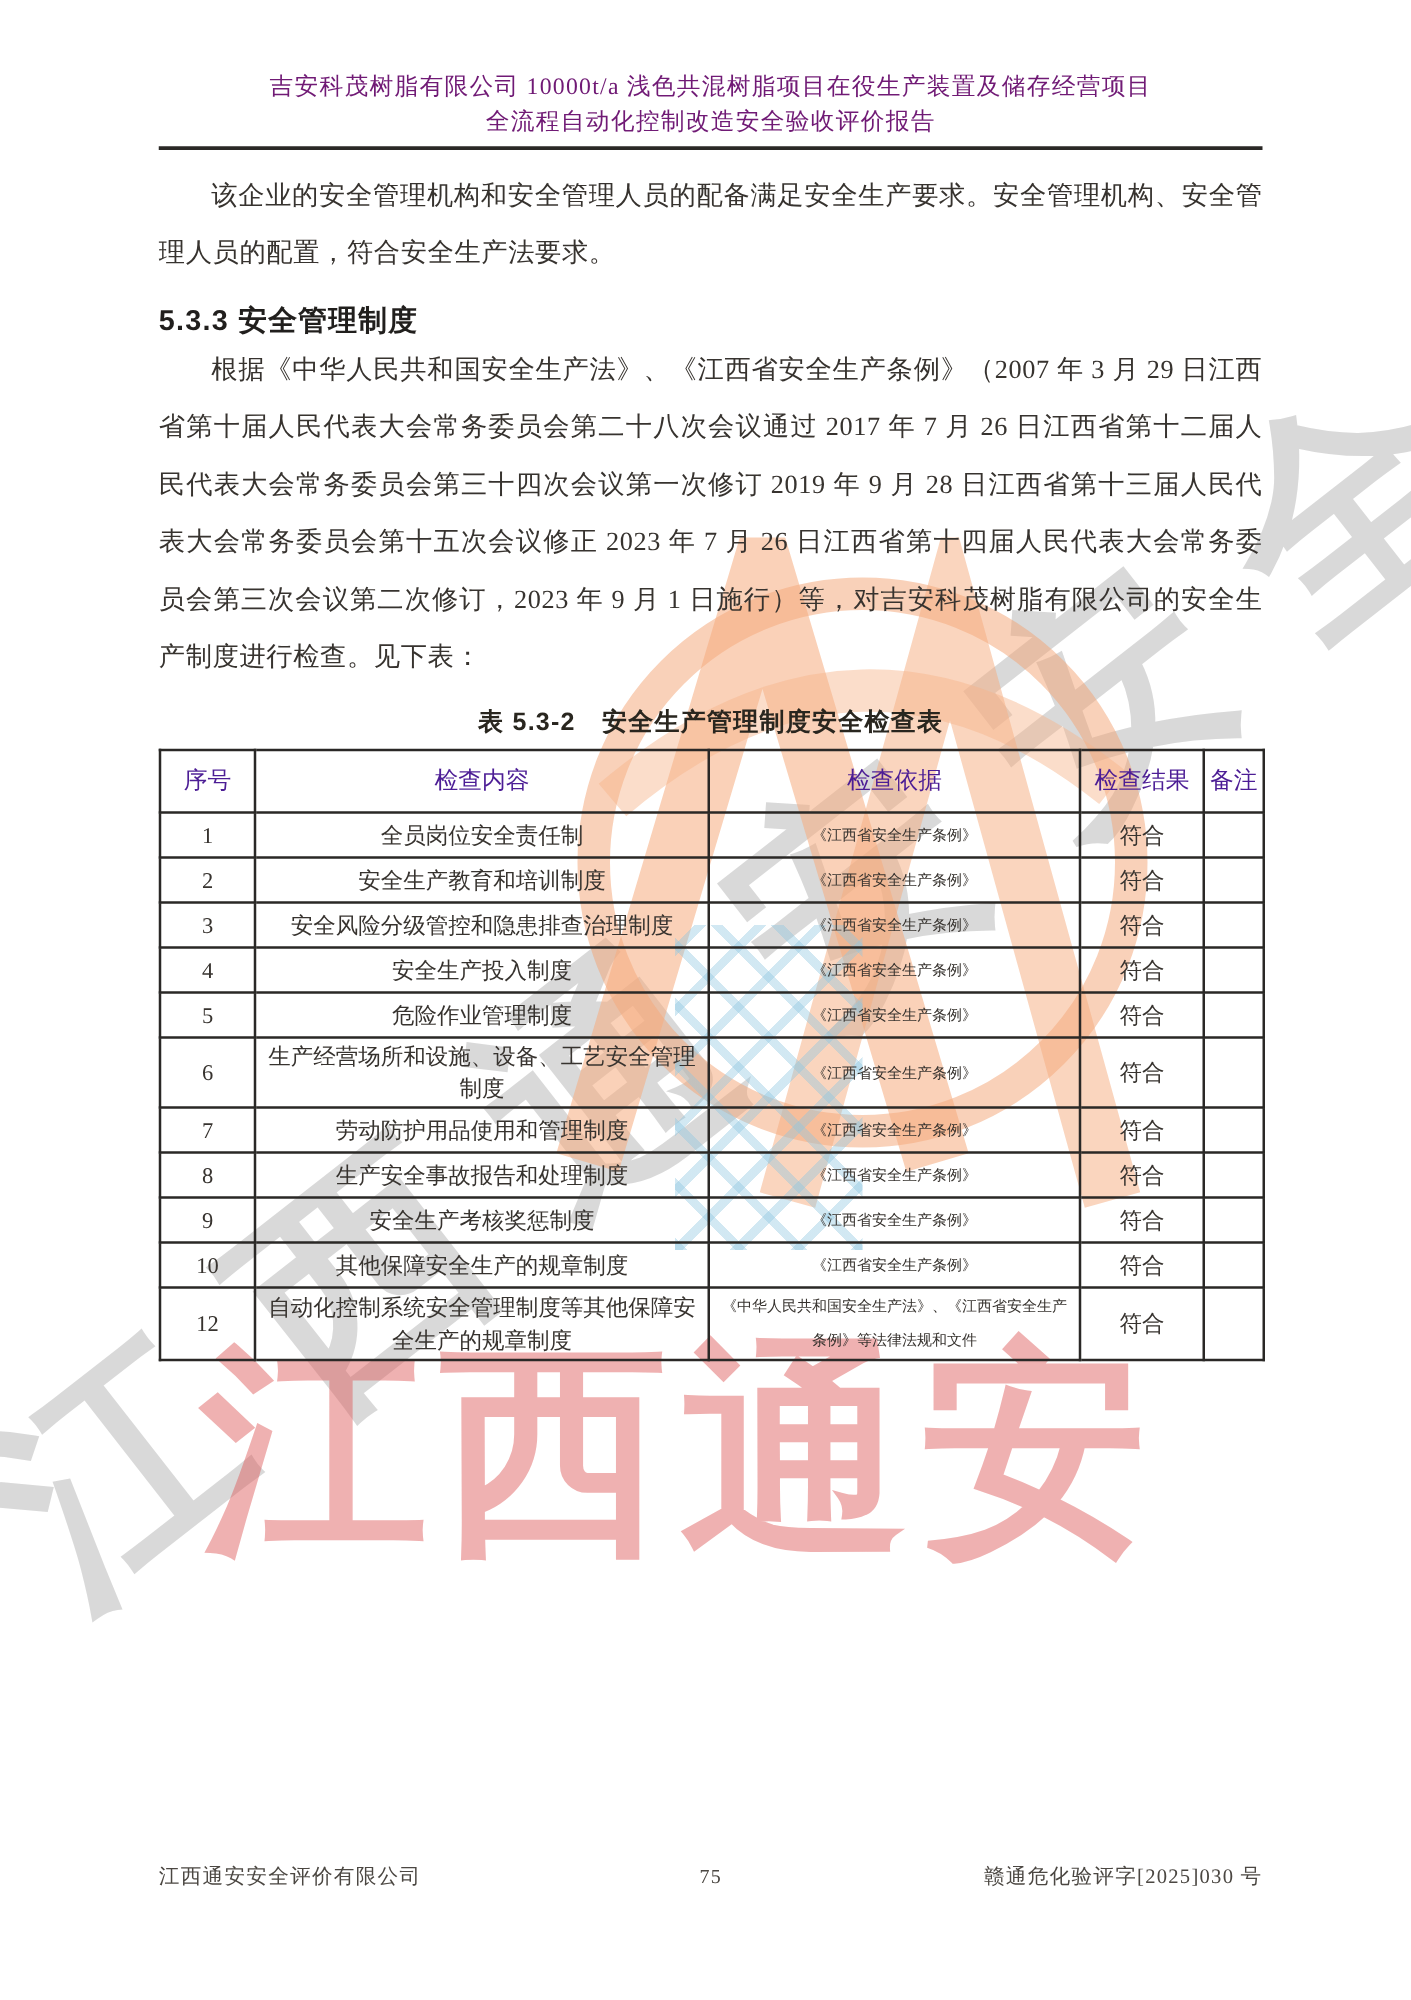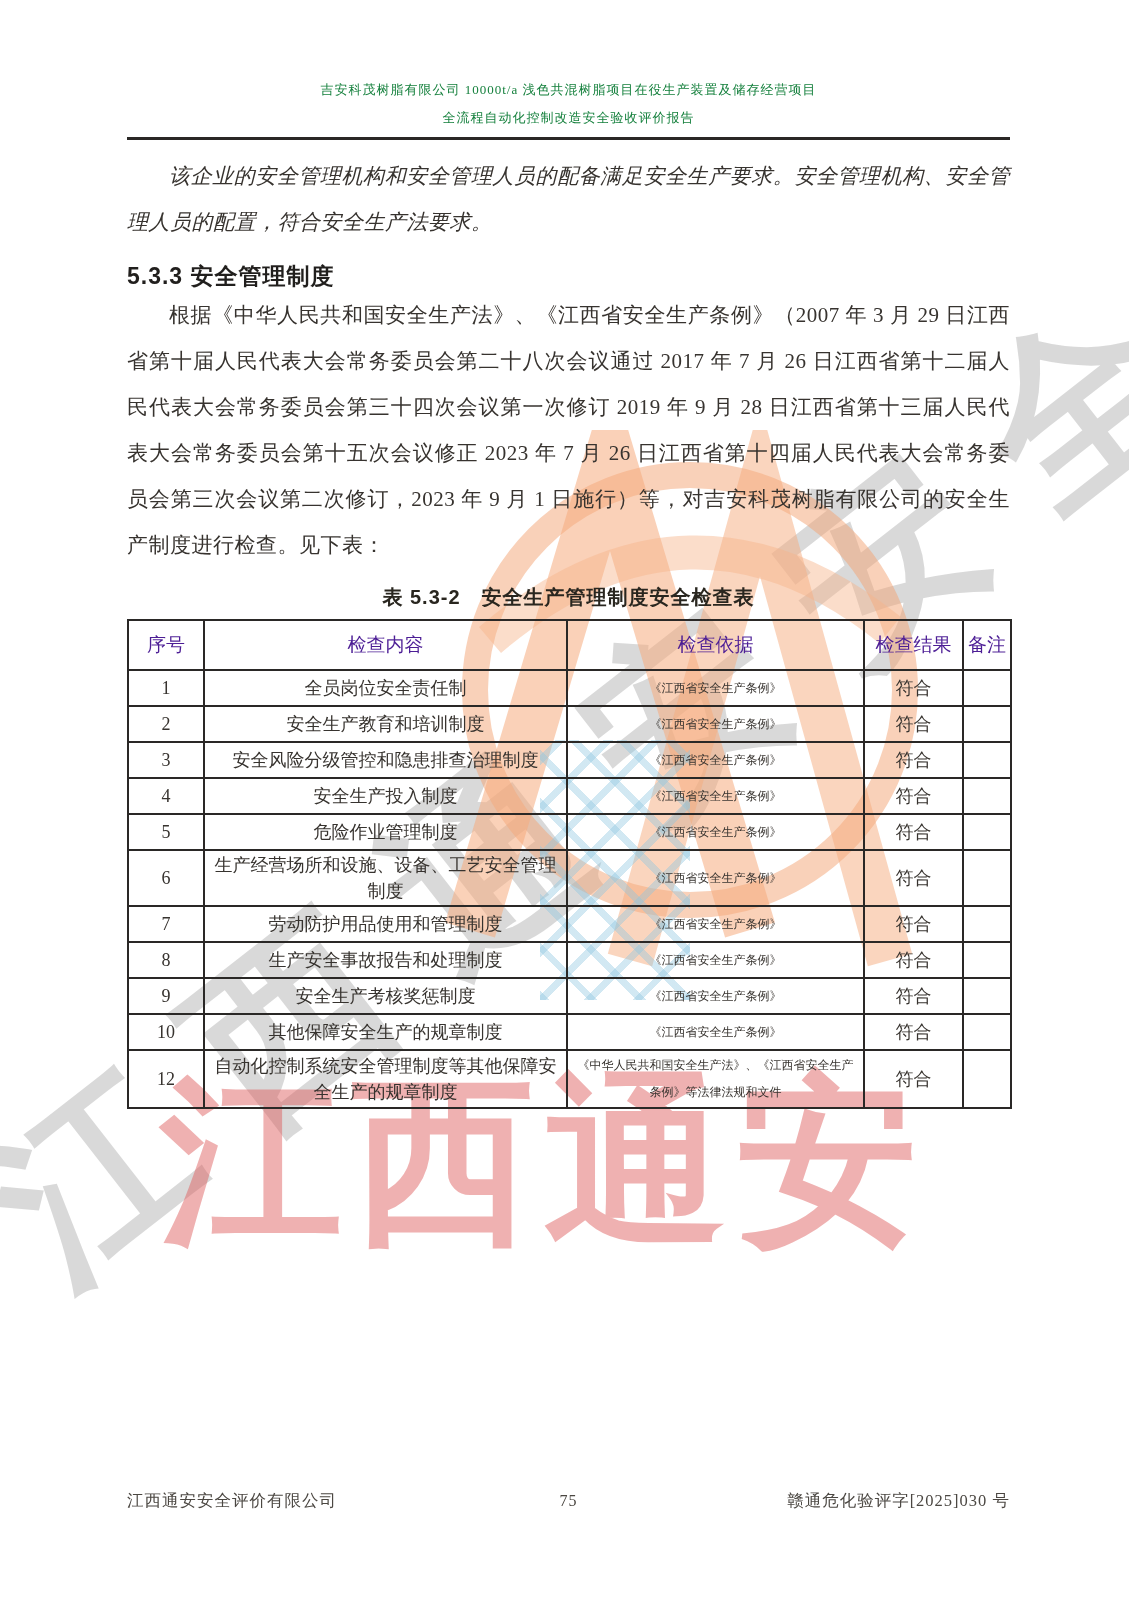--- a/index.html
+++ b/index.html
@@ -28,26 +28,26 @@
   }
   .wm-red{
     position:absolute;left:160px;top:1072px;
     font-size:182px;line-height:182px;letter-spacing:10px;
     white-space:nowrap;font-weight:bold;
     color:rgba(221,92,92,0.48);
   }
 
   
   .content{position:relative;z-index:2;margin-left:127px;width:883px;}
-  .doc-header{padding-top:76px;text-align:center;font-size:13px;line-height:28px;
-    color:#15803d;letter-spacing:1px;}
+  .doc-header{padding-top:56px;text-align:center;font-size:19px;line-height:28px;
+    color:#701a75;letter-spacing:1px;}
   .header-rule{border-bottom:3px solid #2a2826;margin-top:5px;}
   .para{margin:0;font-size:21px;line-height:46px;text-align:justify;
     text-indent:42px;color:#37332f;letter-spacing:0.5px;}
-  .p1{margin-top:13px;font-style:italic;}
+  .p1{margin-top:13px;}
   .section-heading{margin:16px 0 0 0;font-size:23px;font-weight:bold;color:#211f1d;
     font-family:"Liberation Sans","DejaVu Sans",sans-serif;letter-spacing:1px;}
   .p2{margin-top:10px;}
   .table-title{margin-top:16px;text-align:center;font-size:20px;font-weight:bold;
     color:#29261f;font-family:"Liberation Sans","DejaVu Sans",sans-serif;letter-spacing:1px;}
   table{border-collapse:collapse;margin-top:8px;width:883px;table-layout:fixed;}
   th,td{border:2px solid #2a2826;text-align:center;vertical-align:middle;
     padding:1px 4px;font-size:18px;color:#37332f;line-height:26px;
     overflow:hidden;}
   th{font-size:19px;font-weight:normal;height:46px;color:#4c1d95;

